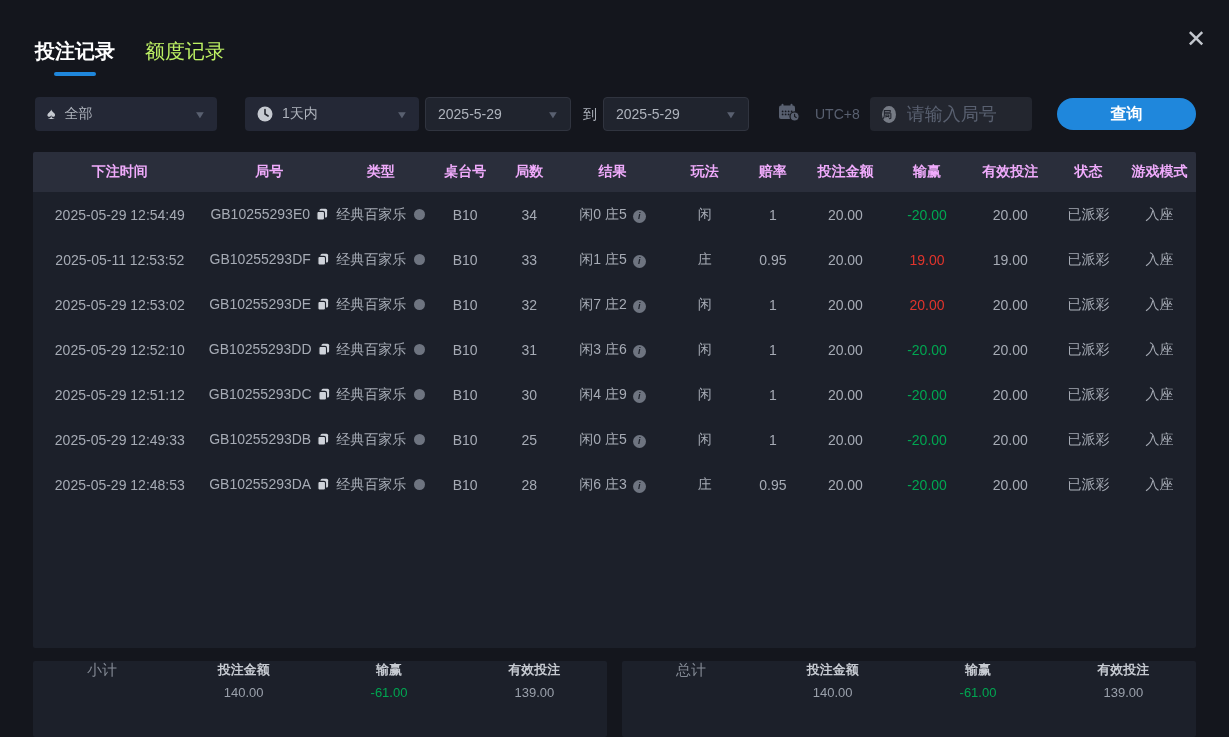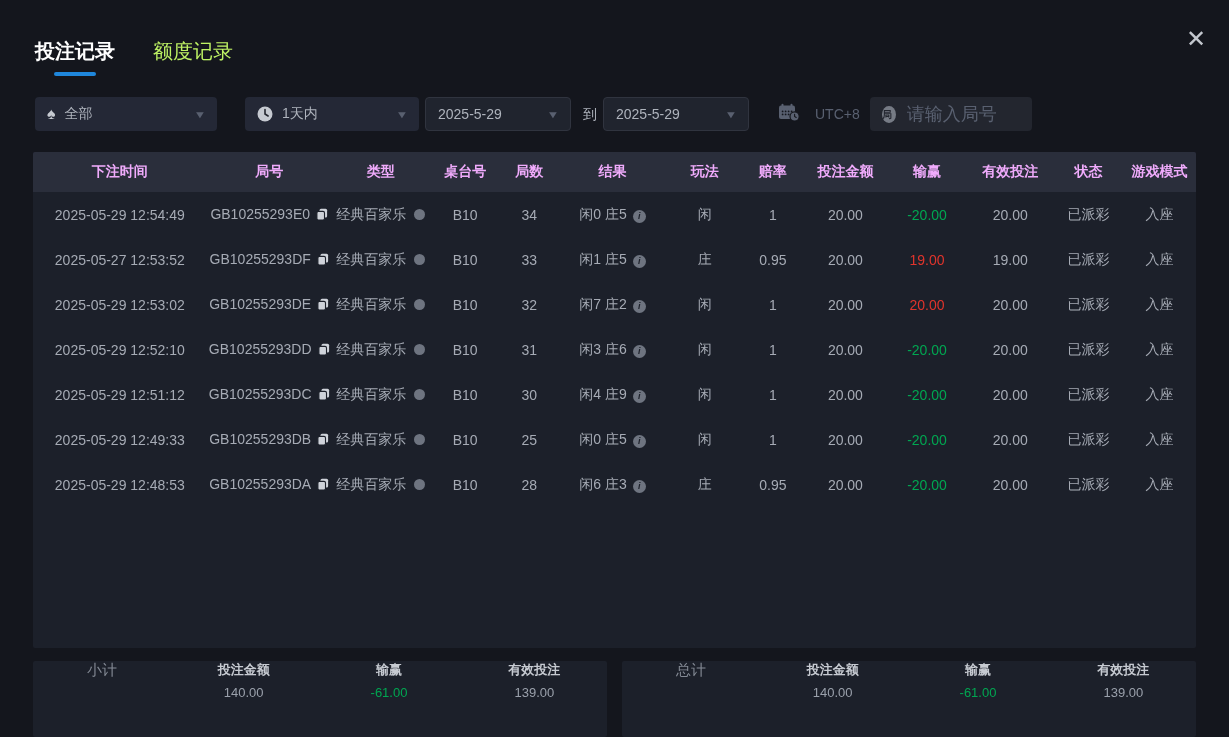--- a/index.html
+++ b/index.html
@@ -10,21 +10,21 @@
     -webkit-font-smoothing:antialiased;
   }
   .stage{position:absolute;inset:0}
 
   
   .close-btn{
     position:absolute;top:26px;right:20px;width:26px;height:26px;
     color:#c3c7ce;font-size:24px;line-height:26px;text-align:center;cursor:pointer;
     font-family:"DejaVu Sans",sans-serif;
   }
-  .tabs{position:absolute;left:35px;top:38px;display:flex;gap:38px}
+  .tabs{position:absolute;left:35px;top:38px;display:flex;gap:30px}
   .tab{font-size:20px;color:#bef264;cursor:pointer}
   .tab.active{color:#ffffff;font-weight:bold}
   .tab-underline{display:block;width:42px;height:4px;border-radius:2px;margin:7px auto 0;background:#1f87dc}
 
   
   .filter-row{position:absolute;left:0;top:97px;width:100%;height:34px}
   .ctrl{
     position:absolute;height:34px;box-sizing:border-box;border-radius:4px;
     display:flex;align-items:center;padding:0 12px;
     background:#242836;color:#aeb3bc;font-size:14px;cursor:pointer;
@@ -166,20 +166,21 @@
         </svg>
       </span>
       <span>UTC+8</span>
     </div>
 
     <div class="ctrl search-box">
       <span class="cicon badge-circle">局</span>
       <input type="text" placeholder="请输入局号" style="">
     </div>
 
+    <button class="query-btn">查询</button>
   </div>
 
   <div class="table-wrap">
     <table>
       <thead>
         <tr>
             <th>下注时间</th>
             <th>局号</th>
             <th>类型</th>
             <th>桌台号</th>
@@ -207,21 +208,21 @@
             <td><span>闲0 庄5</span><span class="info">i</span></td>
             <td><span>闲</span></td>
             <td><span>1</span></td>
             <td><span>20.00</span></td>
             <td style="color: rgb(0, 166, 81);"><span>-20.00</span></td>
             <td><span>20.00</span></td>
             <td><span>已派彩</span></td>
             <td><span>入座</span></td>
           </tr>
           <tr>
-            <td><span>2025-05-27 12:53:52</span></td>
+            <td><span>2025-05-11 12:53:52</span></td>
             <td><span>GB10255293DF</span><span class="copy"><svg width="12" height="13" viewBox="0 0 12 13">
                   <rect x="3.5" y="0.8" width="7.6" height="8.6" rx="1.5" fill="#cfd3da"></rect>
                   <rect x="0.9" y="3.4" width="7.6" height="8.6" rx="1.5" fill="#cfd3da" stroke="#1c202a" stroke-width="1.1"></rect>
                 </svg></span></td>
             <td><span>经典百家乐</span><span class="dot"></span></td>
             <td><span>B10</span></td>
             <td><span>33</span></td>
             <td><span>闲1 庄5</span><span class="info">i</span></td>
             <td><span>庄</span></td>
             <td><span>0.95</span></td>

